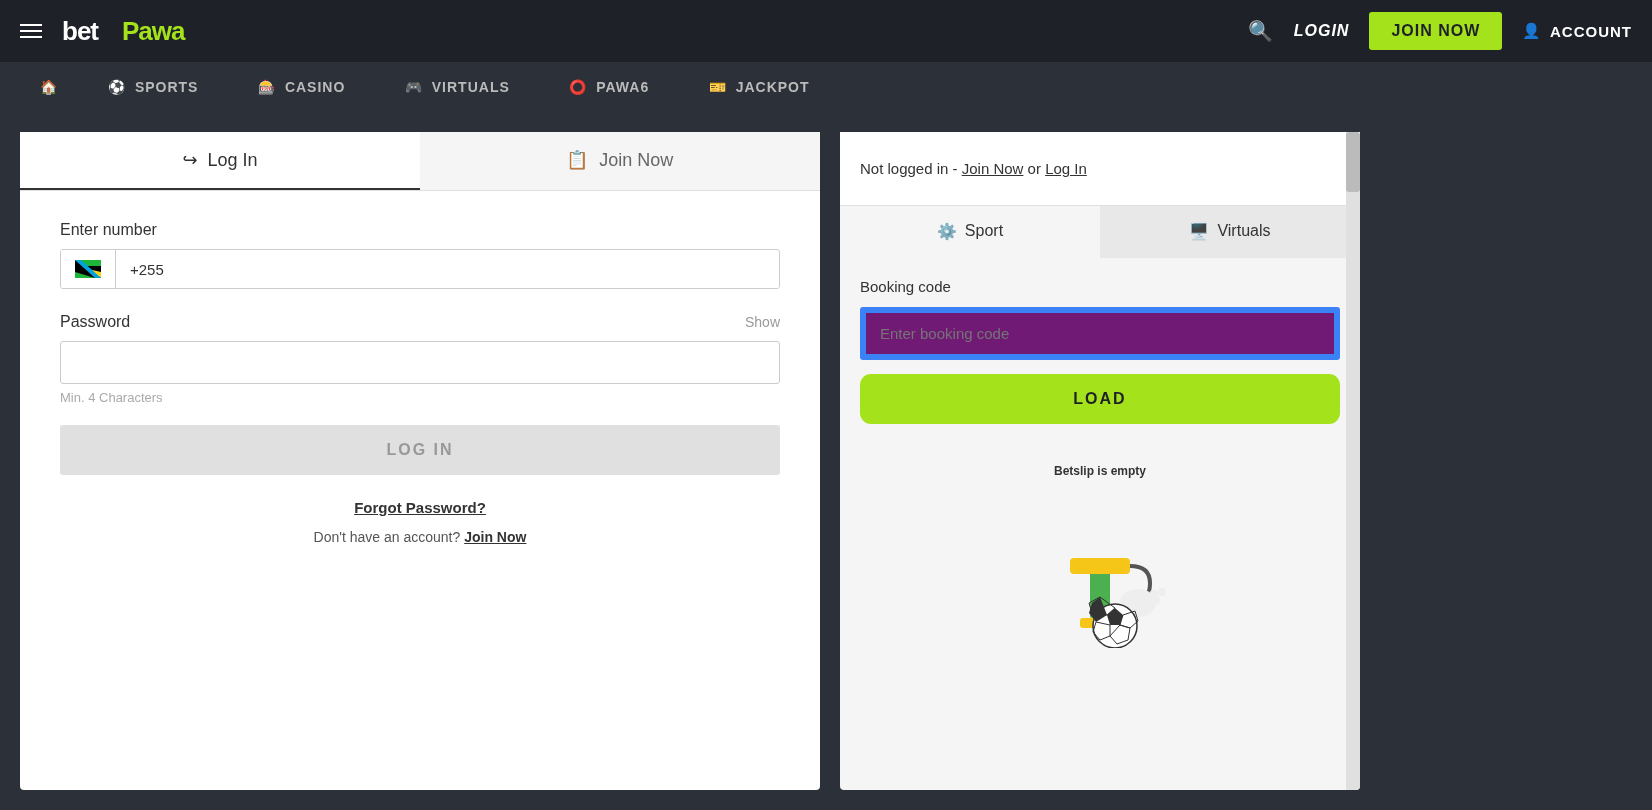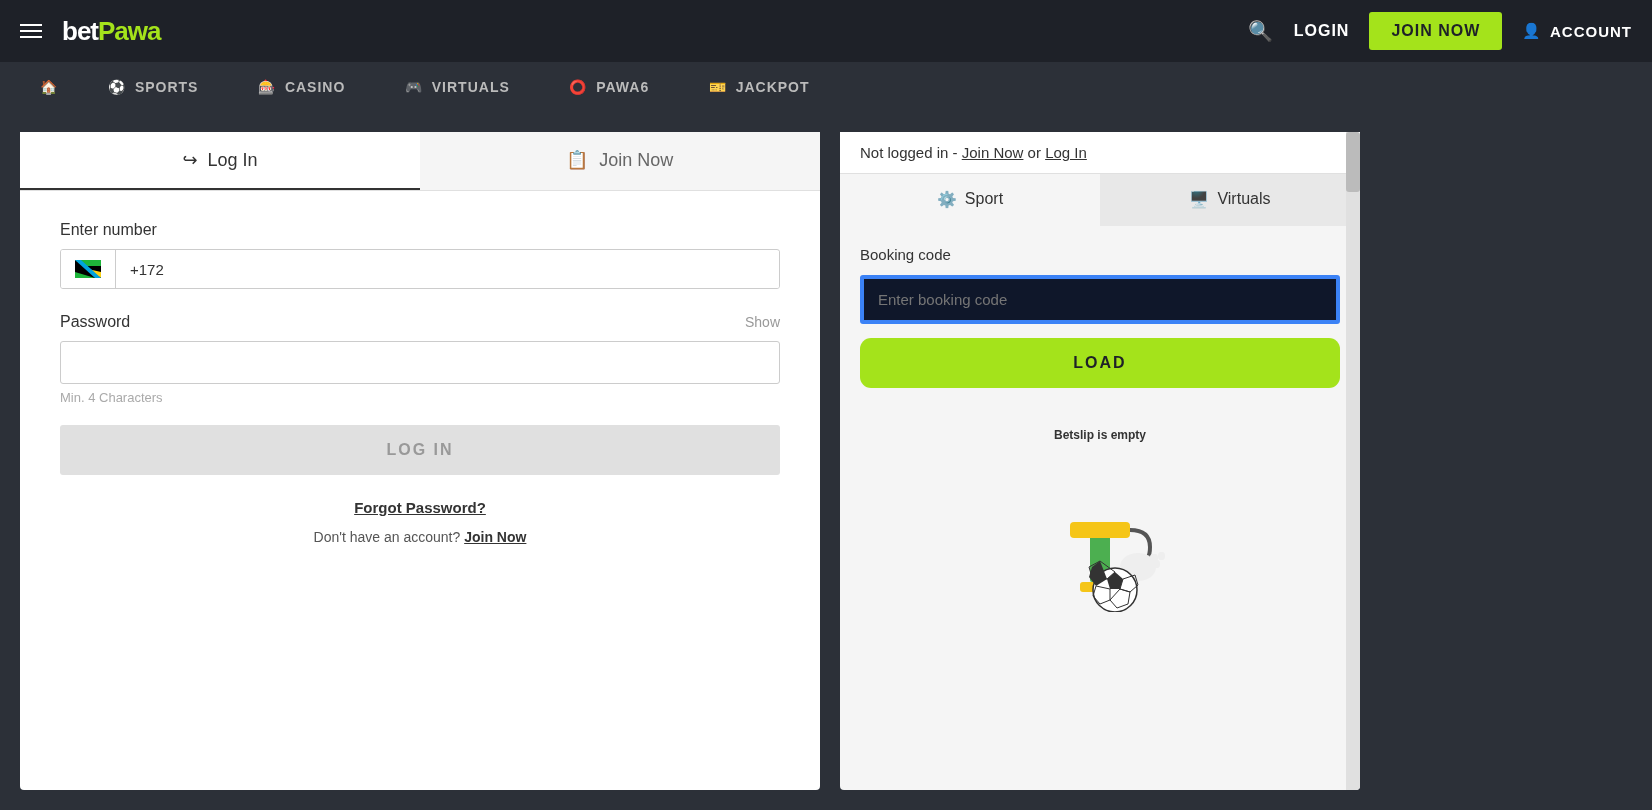--- a/index.html
+++ b/index.html
@@ -10,26 +10,26 @@
       background: #1e2128;
       height: 62px;
       display: flex;
       align-items: center;
       padding: 0 20px;
       justify-content: space-between;
     }
     .top-nav-left { display: flex; align-items: center; gap: 20px; }
     .hamburger { display: flex; flex-direction: column; gap: 4px; cursor: pointer; }
     .hamburger span { display: block; width: 22px; height: 2px; background: #fff; }
-    .logo { display: flex; align-items: center; font-size: 26px; font-weight: bold; color: #fff; letter-spacing: -1px; }
+    .logo { display: flex; align-items: center; font-size: 26px; font-weight: bold; color: #fff; letter-spacing: -1px; gap: 24px; }
     .logo .bet { color: #fff; }
     .logo .pawa { color: #a4e31b; }
     .top-nav-right { display: flex; align-items: center; gap: 20px; }
     .search-icon-btn { color: #fff; font-size: 20px; cursor: pointer; background: none; border: none; }
-    .login-btn { color: #fff; font-size: 16px; font-weight: bold; background: none; border: none; cursor: pointer; letter-spacing: 1px; }
+    .login-btn { color: #fff; font-size: 16px; font-weight: bold; background: none; border: none; cursor: pointer; letter-spacing: 1px; font-style: italic; }
     .join-now-btn {
       background: #a4e31b;
       color: #1e2128;
       font-size: 16px;
       font-weight: bold;
       padding: 10px 22px;
       border: none;
       border-radius: 3px;
       cursor: pointer;
       letter-spacing: 1px;
@@ -195,21 +195,21 @@
     
     .right-panel {
       background: #f5f5f5;
       width: 520px;
       border-radius: 4px;
       flex-shrink: 0;
       position: relative;
     }
 
     .not-logged-in {
-      padding: 12px 20px;
+      padding: 28px 20px;
       font-size: 15px;
       color: #333;
       background: #fff;
       border-bottom: 1px solid #e0e0e0;
     }
     .not-logged-in a { color: #333; text-decoration: underline; cursor: pointer; }
 
     .right-tabs {
       display: flex;
       background: #f5f5f5;
@@ -235,28 +235,28 @@
     .right-tab.inactive {
       background: #e8e8e8;
     }
 
     .booking-section {
       padding: 20px;
     }
     .booking-label { font-size: 15px; color: #333; margin-bottom: 12px; }
     .booking-input {
       width: 100%;
-      border: 4px solid #3b82f6;
+      border: 6px solid #3b82f6;
       border-radius: 3px;
       padding: 12px 14px;
       font-size: 15px;
       outline: none;
       margin-bottom: 14px;
       color: #999;
-      background: #0f172a;
+      background: #701a75;
     }
     .load-btn {
       width: 100%;
       padding: 16px;
       background: #a4e31b;
       border: none;
       border-radius: 11px;
       color: #1e2128;
       font-size: 16px;
       font-weight: bold;
@@ -382,21 +382,21 @@
       <div class="phone-input-row">
         <div class="flag-box">
           <svg class="tz-flag" viewBox="0 0 26 18">
             <rect width="26" height="18" fill="#1EB53A"></rect>
             <rect width="26" height="6" y="6" fill="#000"></rect>
             <polygon points="0,0 26,18 26,12 0,6" fill="#FCD116"></polygon>
             <polygon points="0,0 26,18 20,18 0,12" fill="#000"></polygon>
             <polygon points="0,0 6,0 26,18 20,18" fill="#00A3DD"></polygon>
           </svg>
         </div>
-        <span class="phone-country-code">+172</span>
+        <span class="phone-country-code">+255</span>
         <input type="tel" class="phone-number-input" style="">
       </div>
 
       <div class="password-row">
         <label class="form-label" style="margin-bottom:0">Password</label>
         <span class="show-link">Show</span>
       </div>
       <input type="password" class="password-input" style="">
       <div class="min-chars">Min. 4 Characters</div>
 

